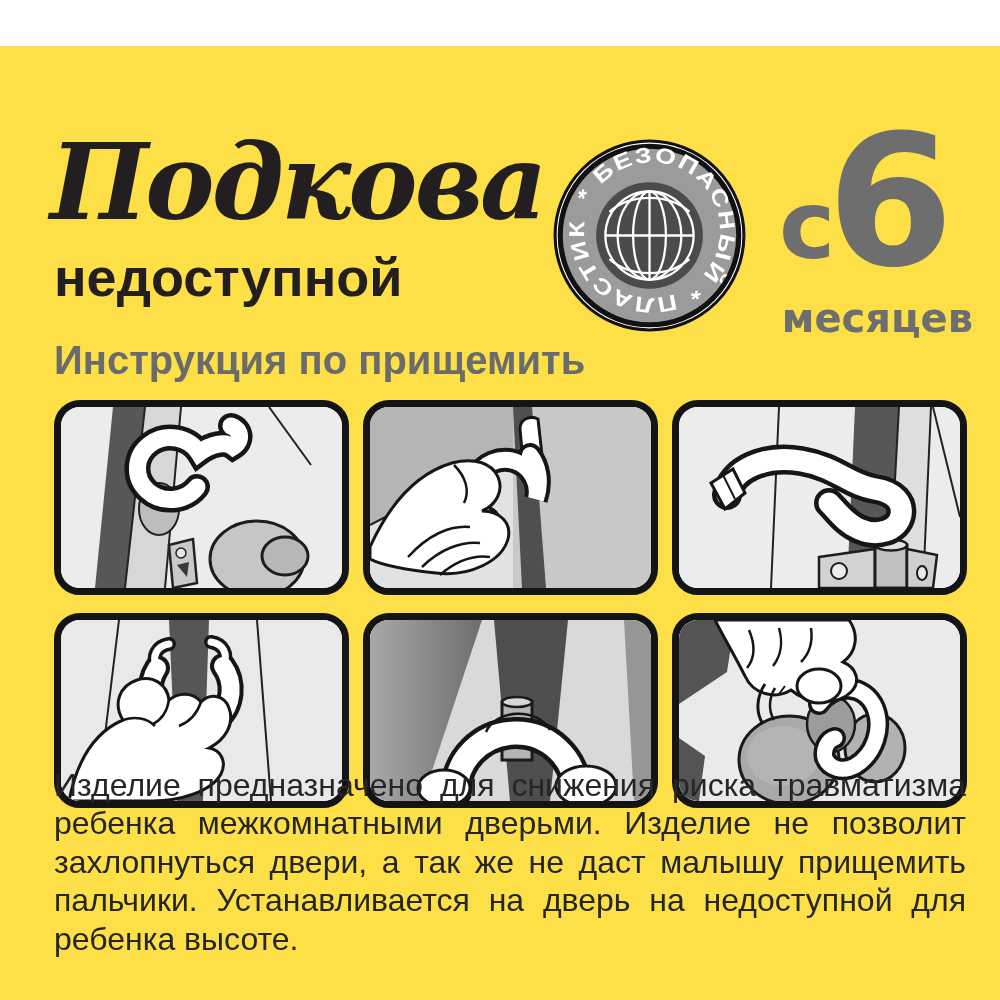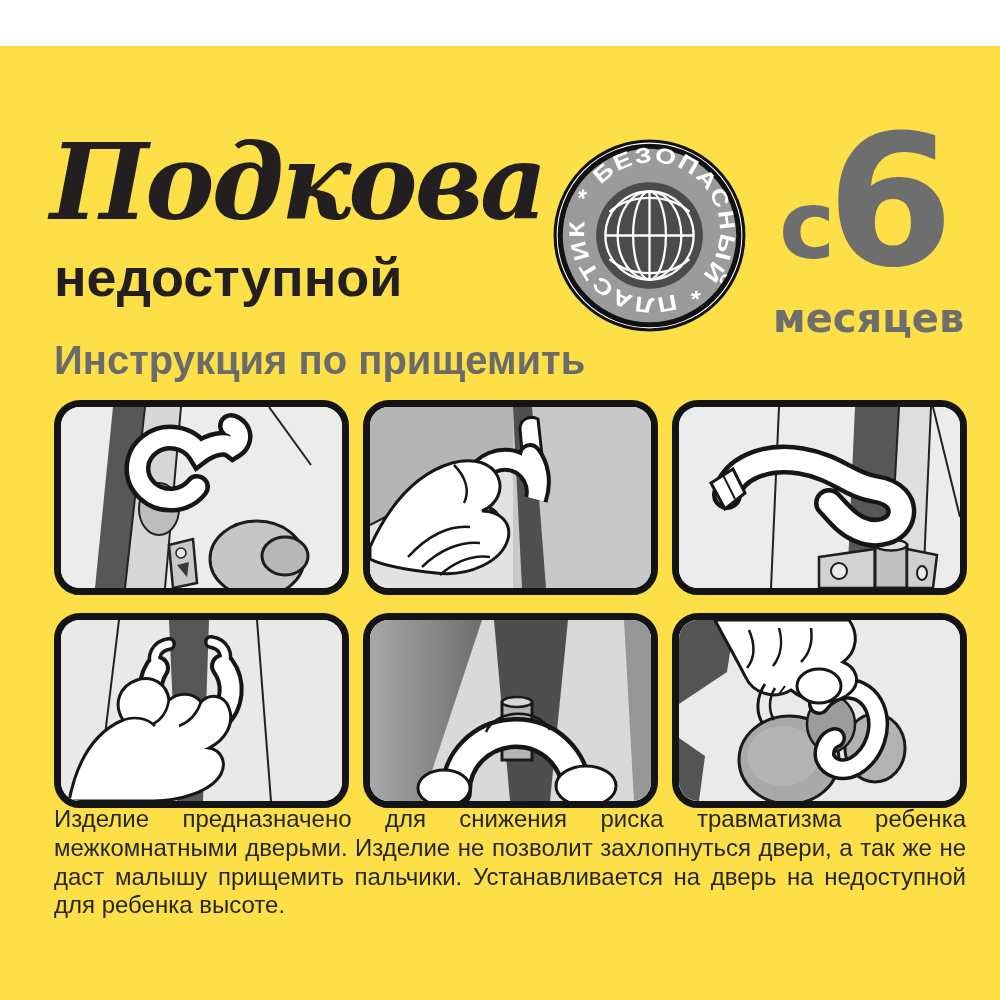--- a/index.html
+++ b/index.html
@@ -11,29 +11,29 @@
   .title-sub{position:absolute;left:54px;top:204px;font-weight:bold;font-size:54px;
         color:#231f20;letter-spacing:0px;line-height:1;}
   .section-heading{position:absolute;left:54px;top:294px;margin:0;font-weight:bold;
         font-size:40px;color:#6b6b6b;line-height:1;}
   .badge{position:absolute;left:552px;top:92px;}
   .age-mark{position:absolute;left:765px;top:92px;width:215px;height:200px;color:#6e6e6e;}
   .age-prefix{position:absolute;left:14px;top:40px;font-size:95px;font-weight:bold;
         font-family:"DejaVu Sans",sans-serif;line-height:1;}
   .age-number{position:absolute;left:62px;top:-28px;font-size:182px;font-weight:bold;
         font-family:"DejaVu Sans",sans-serif;line-height:1;}
-  .age-unit{position:absolute;left:8px;top:160px;width:200px;text-align:left;
+  .age-unit{position:absolute;left:8px;top:160px;width:200px;text-align:right;
         font-size:40px;font-weight:bold;font-family:"DejaVu Sans",sans-serif;line-height:1;}
   .steps-grid{position:absolute;left:54px;top:354px;display:grid;
         grid-template-columns:repeat(3,295px);grid-auto-rows:195px;column-gap:14px;row-gap:18px;}
   .panel{box-sizing:border-box;width:295px;height:195px;margin:0;border:7px solid #141414;
         border-radius:26px;background:#ececec;overflow:hidden;}
   .panel svg{display:block;}
-  .description{position:absolute;left:54px;top:759px;width:912px;margin:0;
-        font-size:24px;line-height:1.2;color:#262626;text-align:justify;}
+  .description{position:absolute;left:54px;top:720px;width:912px;margin:0;
+        font-size:32px;line-height:1.2;color:#262626;text-align:justify;}
   .ln{stroke:#222;stroke-width:2;fill:none;}
 </style>
 </head>
 <body>
 
 <div class="page">
 
   <h1 class="title-script">Подкова</h1>
   <div class="title-sub">недоступной</div>
 

